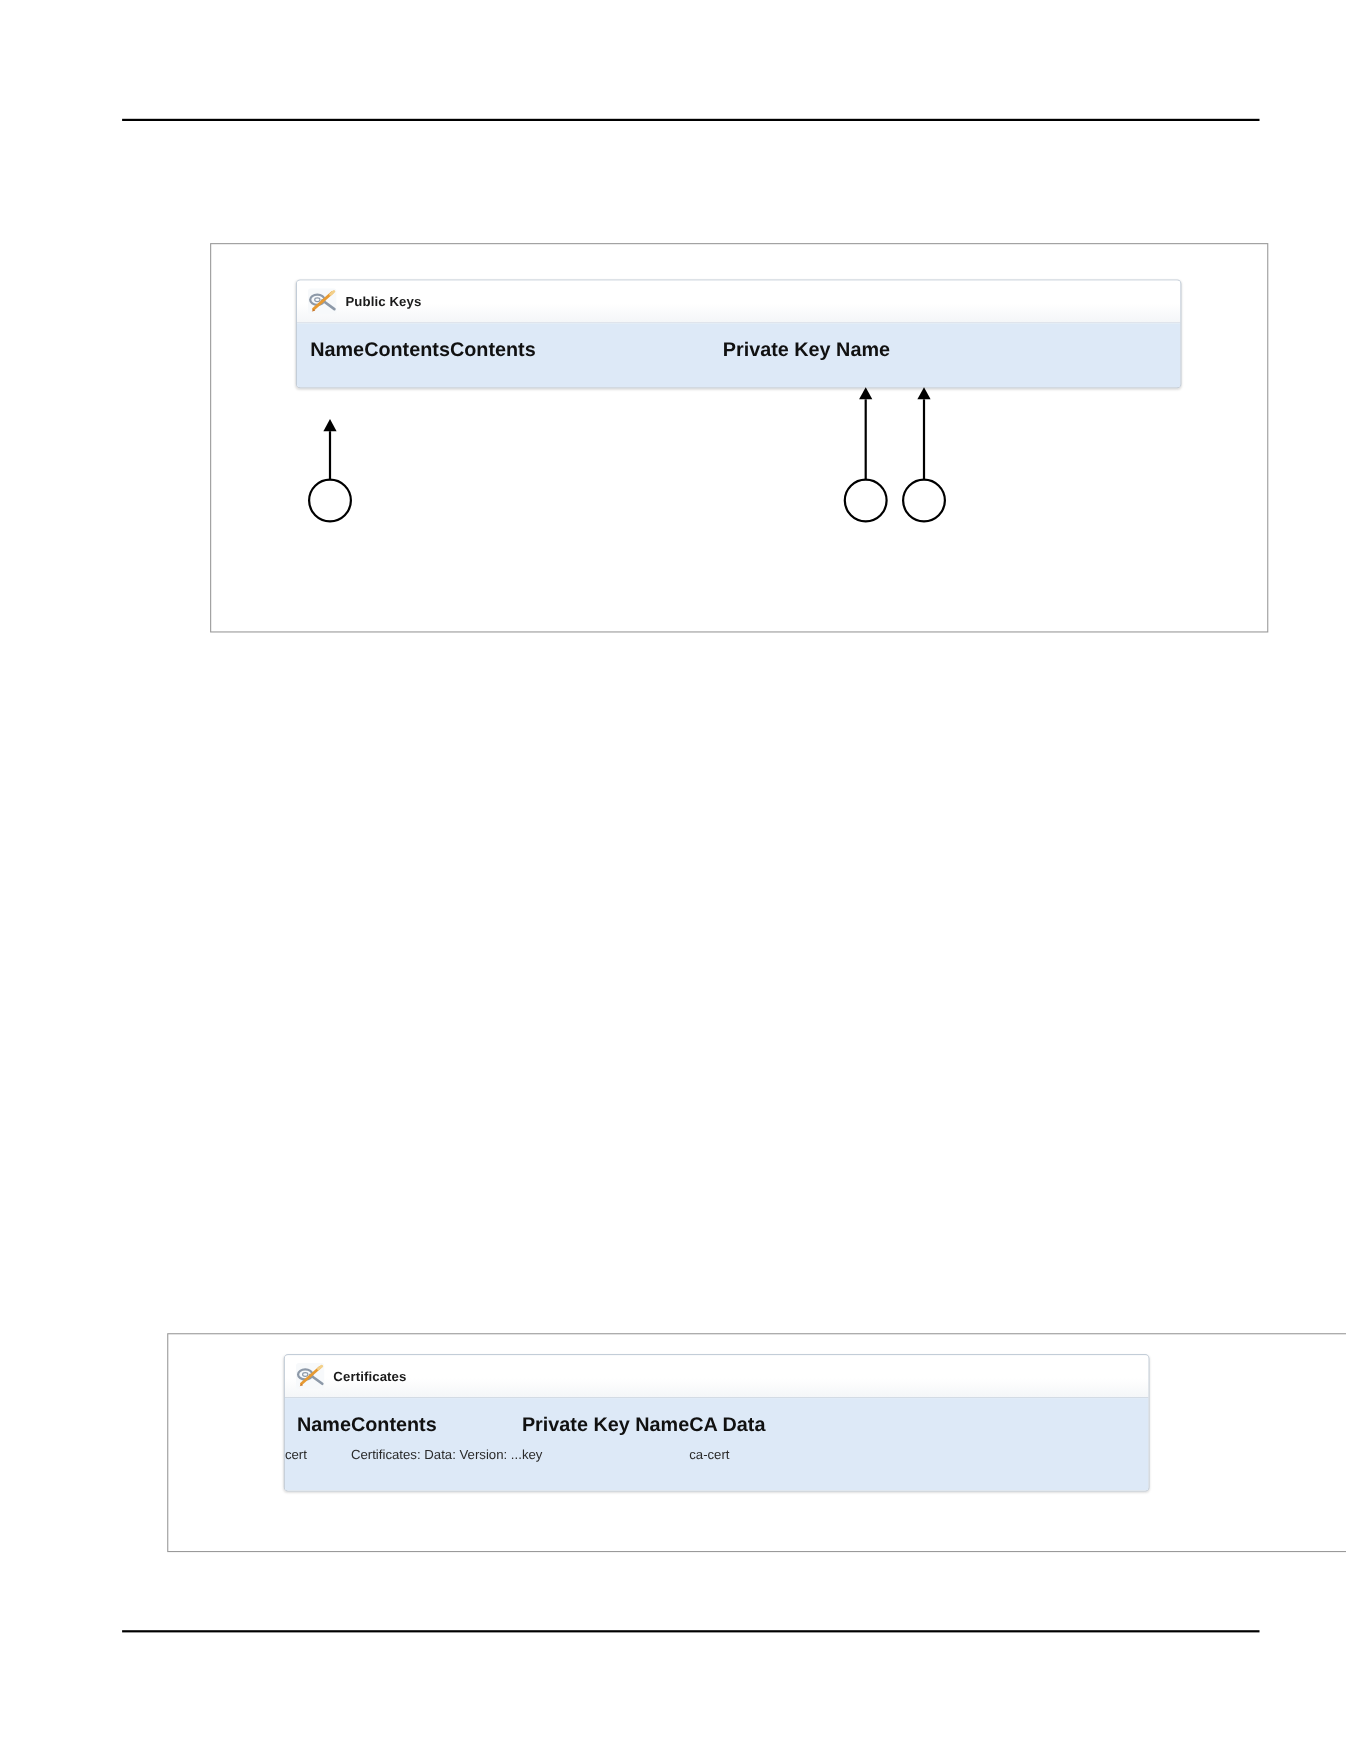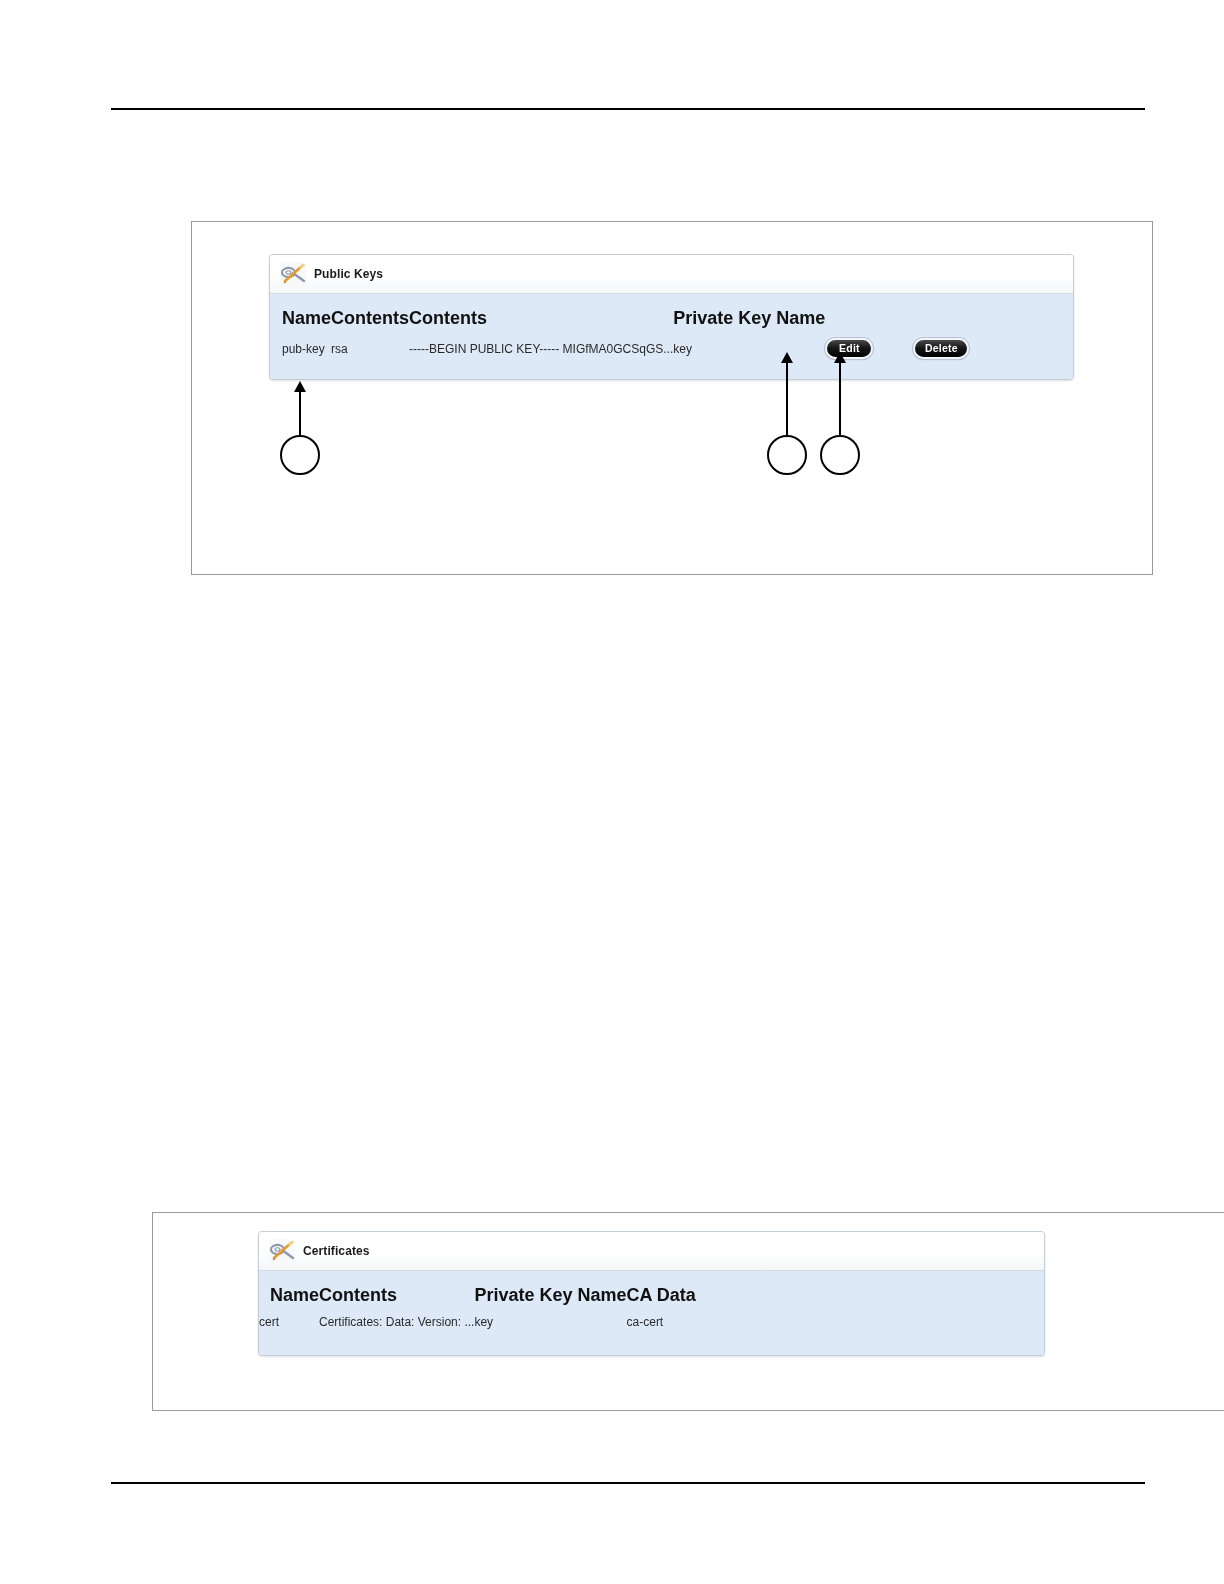--- a/index.html
+++ b/index.html
@@ -198,32 +198,20 @@
           <tr>
             <th style="padding-left:12px">Name</th>
             <th>Contents</th>
             <th>Contents</th>
             <th>Private Key Name</th>
             <th></th>
             <th></th>
           </tr>
         </thead>
         <tbody>
-          <tr>
-            <td style="padding-left:12px">pub-key</td>
-            <td>rsa</td>
-            <td>-----BEGIN PUBLIC KEY----- MIGfMA0GCSqGS...</td>
-            <td>key</td>
-            <td>
-              <span class="pill-btn edit" id="btn-edit">Edit</span>
-            </td>
-            <td>
-              <span class="pill-btn delete" id="btn-delete">Delete</span>
-            </td>
-          </tr>
         </tbody>
       </table>
     </div>
   </div>
 
   <div class="arrow-up" style="left:102px; top:159px;"></div>
   <div class="callout-stem" style="left:107px; top:170px; height:44px;"></div>
   <div class="callout-circle" style="left:88px; top:213px;"></div>
 
   <div class="arrow-up" style="left:589px; top:130px;"></div>

